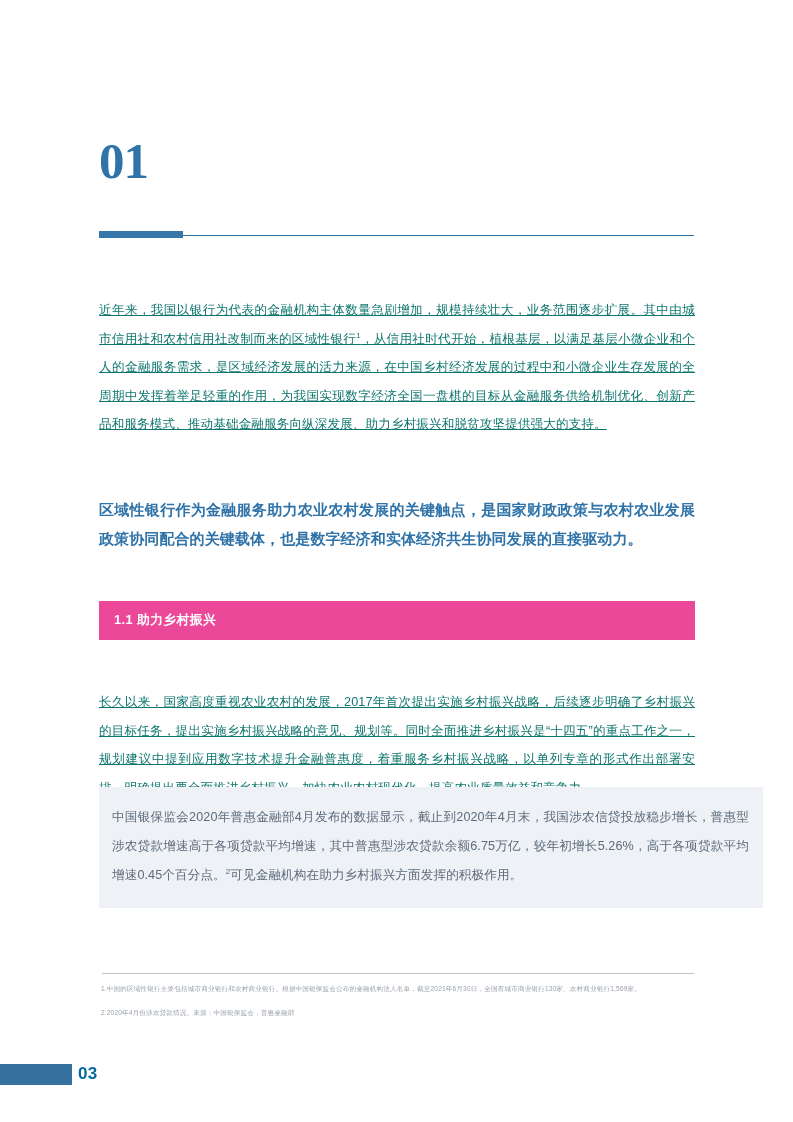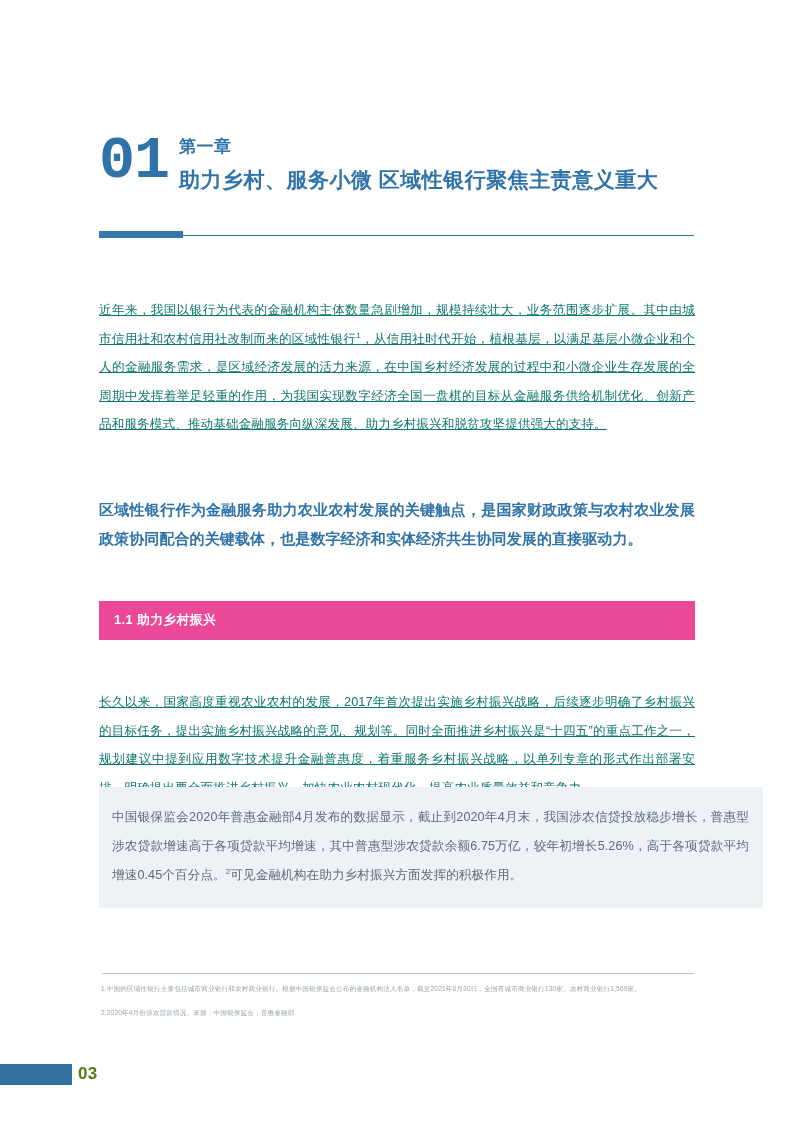--- a/index.html
+++ b/index.html
@@ -28,28 +28,28 @@
     position: absolute;
     left: 99px;
     top: 128px;
     width: 596px;
   }
   .chapter-row {
     display: flex;
     align-items: flex-start;
   }
   .chapter-number {
-    font-size: 60px;
+    font-size: 51px;
     line-height: 62px;
     font-weight: 700;
     color: #2f73a8;
     letter-spacing: -1px;
     margin-top: 2px;
-    margin-right: 10px;
-    font-family: Liberation Mono, monospace;
+    margin-right: 30px;
+    font-family: Liberation Serif, serif;
   }
   .chapter-titles {
     padding-top: 6px;
   }
   .chapter-kicker {
     font-size: 17px;
     line-height: 26px;
     font-weight: 700;
     color: #2f73a8;
     letter-spacing: 0.5px;
@@ -201,39 +201,35 @@
     left: 0;
     top: 1064px;
     width: 72px;
     height: 21px;
     background: #35719f;
   }
   .page-number {
     position: absolute;
     left: 78px;
     top: 1063px;
-    color: #4d7c0f;
+    color: #0369a1;
     font-size: 17px;
     font-weight: 700;
     letter-spacing: 0.3px;
     line-height: 22px;
   }
 </style>
 </head>
 <body>
 
 <div class="page">
 
   <div class="chapter-block">
     <div class="chapter-row">
       <div class="chapter-number">01</div>
-      <div class="chapter-titles">
-        <div class="chapter-kicker">第一章</div>
-        <div class="chapter-title">助力乡村、服务小微 区域性银行聚焦主责意义重大</div>
-      </div>
     </div>
   </div>
 
   <div class="chapter-rule">
     <div class="thick"></div>
     <div class="thin"></div>
   </div>
 
   <div class="body-text" id="para-intro">
     <span>近年来，我国以银行为代表的金融机构主体数量急剧增加，规模持续壮大，业务范围逐步扩展。其中由城市信用社和农村信用社改制而来的区域性银行</span><sup>1</sup><span>，从信用社时代开始，植根基层，以满足基层小微企业和个人的金融服务需求，是区域经济发展的活力来源，在中国乡村经济发展的过程中和小微企业生存发展的全周期中发挥着举足轻重的作用，为我国实现数字经济全国一盘棋的目标从金融服务供给机制优化、创新产品和服务模式、推动基础金融服务向纵深发展、助力乡村振兴和脱贫攻坚提供强大的支持。</span>

